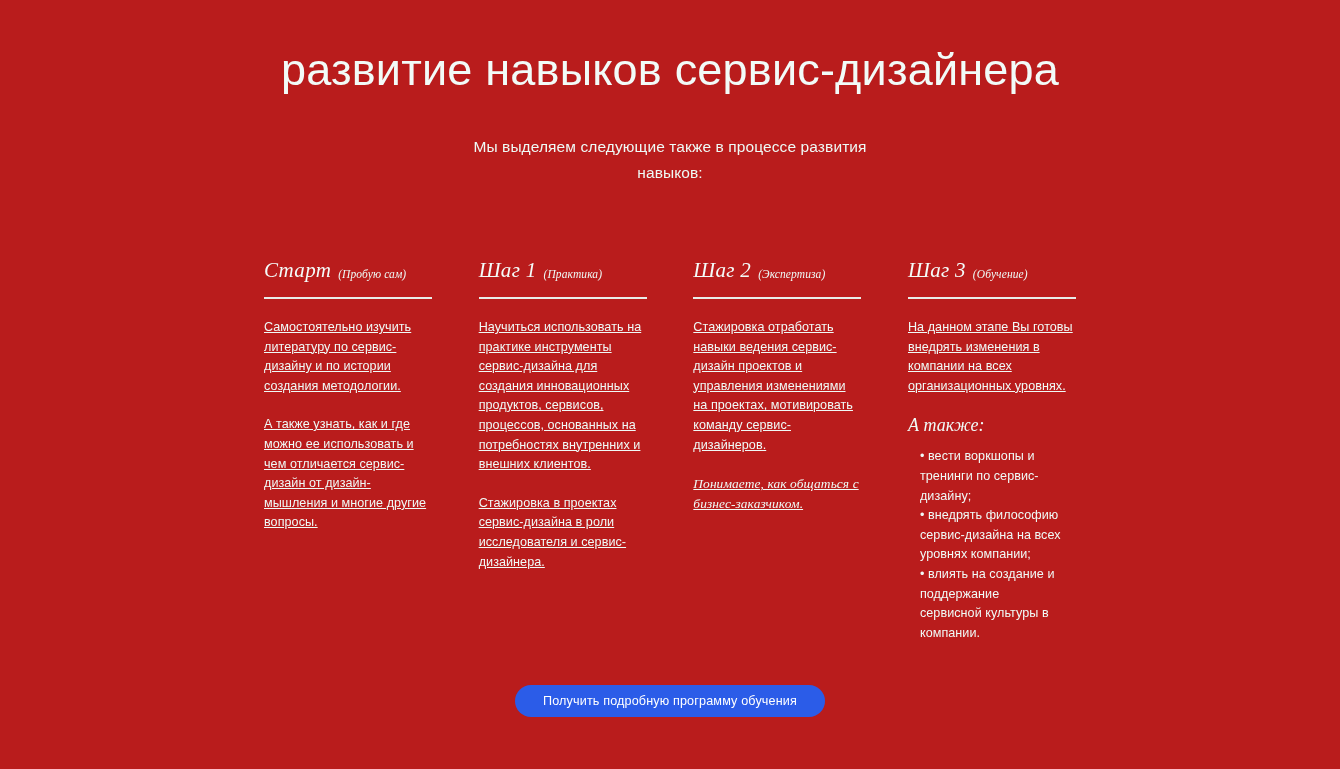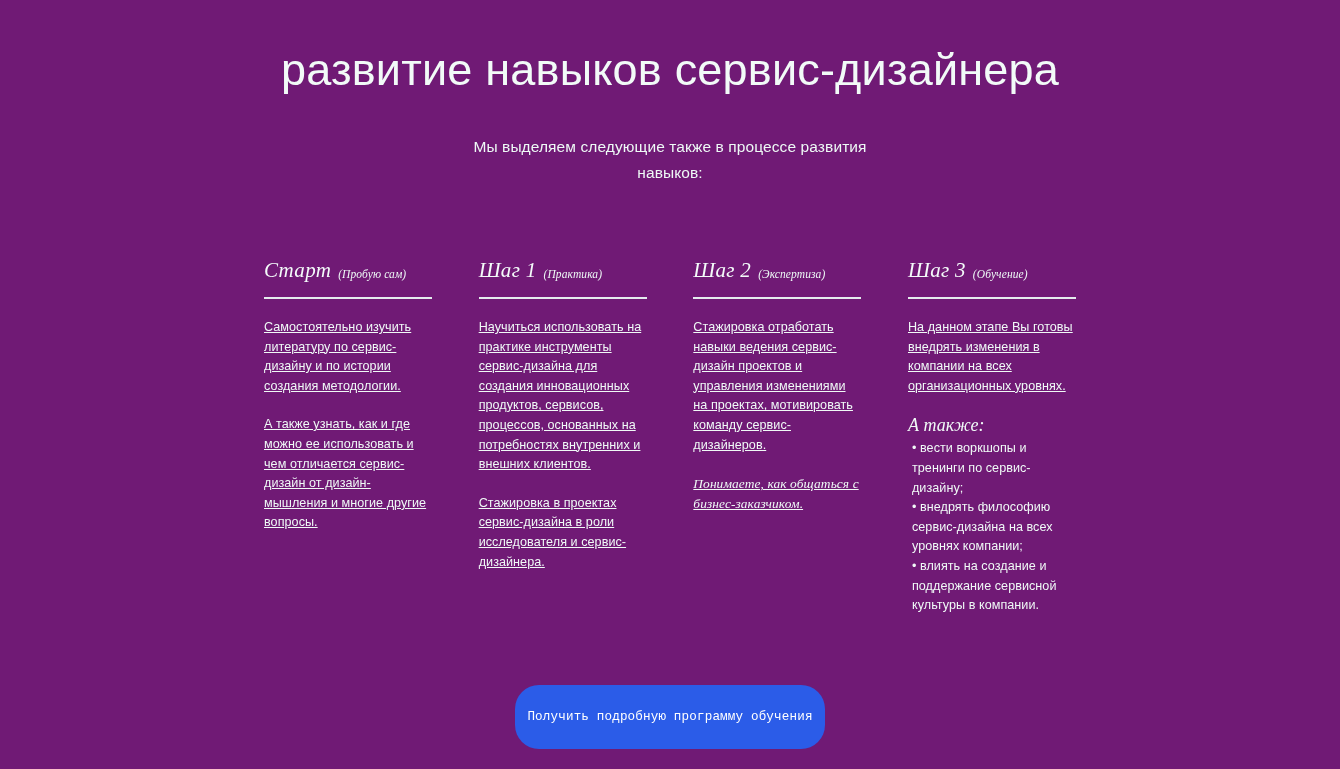--- a/index.html
+++ b/index.html
@@ -13,21 +13,21 @@
     overflow: hidden;
     background: #3cbfa1;
     font-family: "Liberation Sans", "DejaVu Sans", sans-serif;
     -webkit-font-smoothing: antialiased;
   }
 
   .page {
     position: relative;
     width: 1340px;
     height: 769px;
-    background: #701a75;
+    background: #b91c1c;
     box-sizing: border-box;
   }
 
   
   .hero {
     padding-top: 44px;
     text-align: center;
   }
   .hero-title {
     margin: 0;
@@ -113,21 +113,21 @@
   }
   .lead-italic {
     font-family: "Liberation Serif", "DejaVu Serif", serif;
     font-style: italic;
     font-size: 18px;
     line-height: 20px;
     color: #f0faf7;
     margin: 0 0 1px 0;
   }
   .bullets {
-    margin: 4px;
+    margin: 12px;
     padding: 0;
     list-style: none;
   }
   .bullets li {
     font-size: 12.6px;
     line-height: 19.6px;
     color: #f0faf7;
     letter-spacing: 0.05px;
   }
   .bullets li::before {
@@ -141,26 +141,26 @@
     right: 0;
     top: 685px;
     display: flex;
     justify-content: center;
   }
   .cta-button {
     display: inline-flex;
     align-items: center;
     justify-content: center;
     width: 310px;
-    height: 64px;
+    height: 32px;
     border: none;
     border-radius: 24px;
     background: #2b5ce8;
     color: #ffffff;
-    font-family: Liberation Mono, monospace;
+    font-family: Liberation Sans, sans-serif;
     font-size: 12.6px;
     letter-spacing: 0.15px;
     cursor: pointer;
     padding: 0;
   }
 </style>
 </head>
 <body>
 
 <div class="page">

